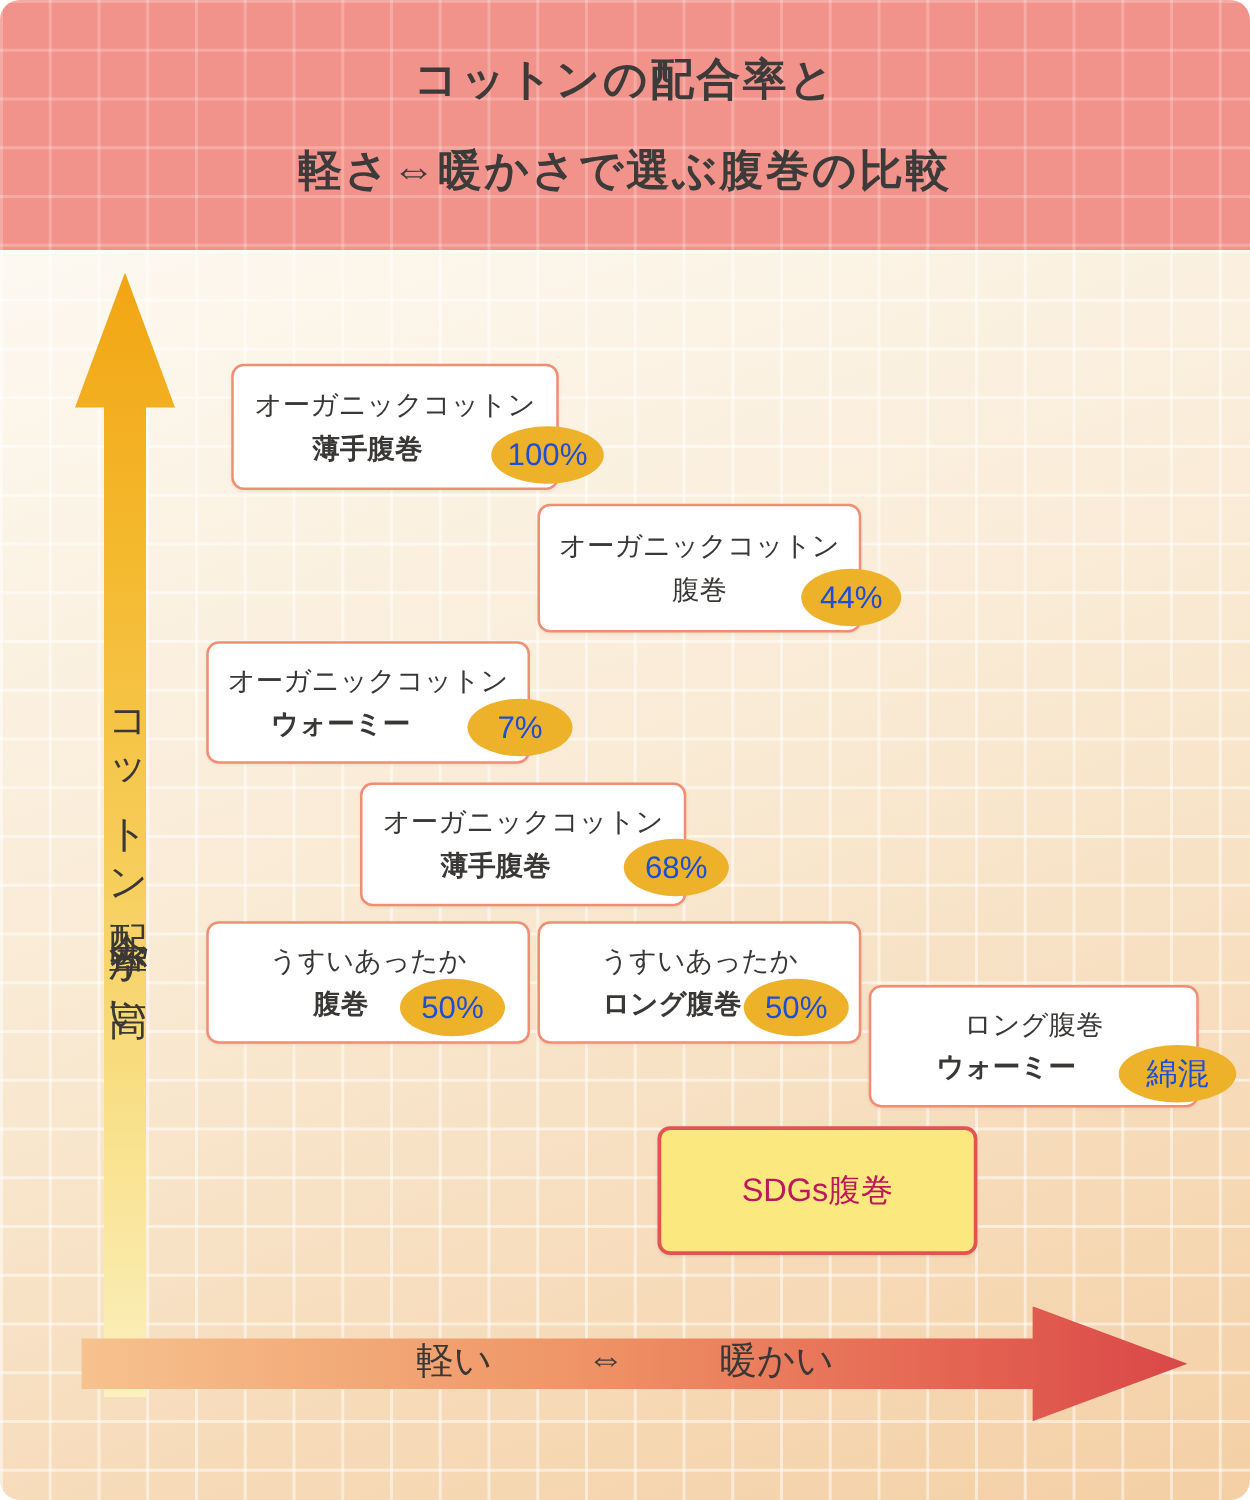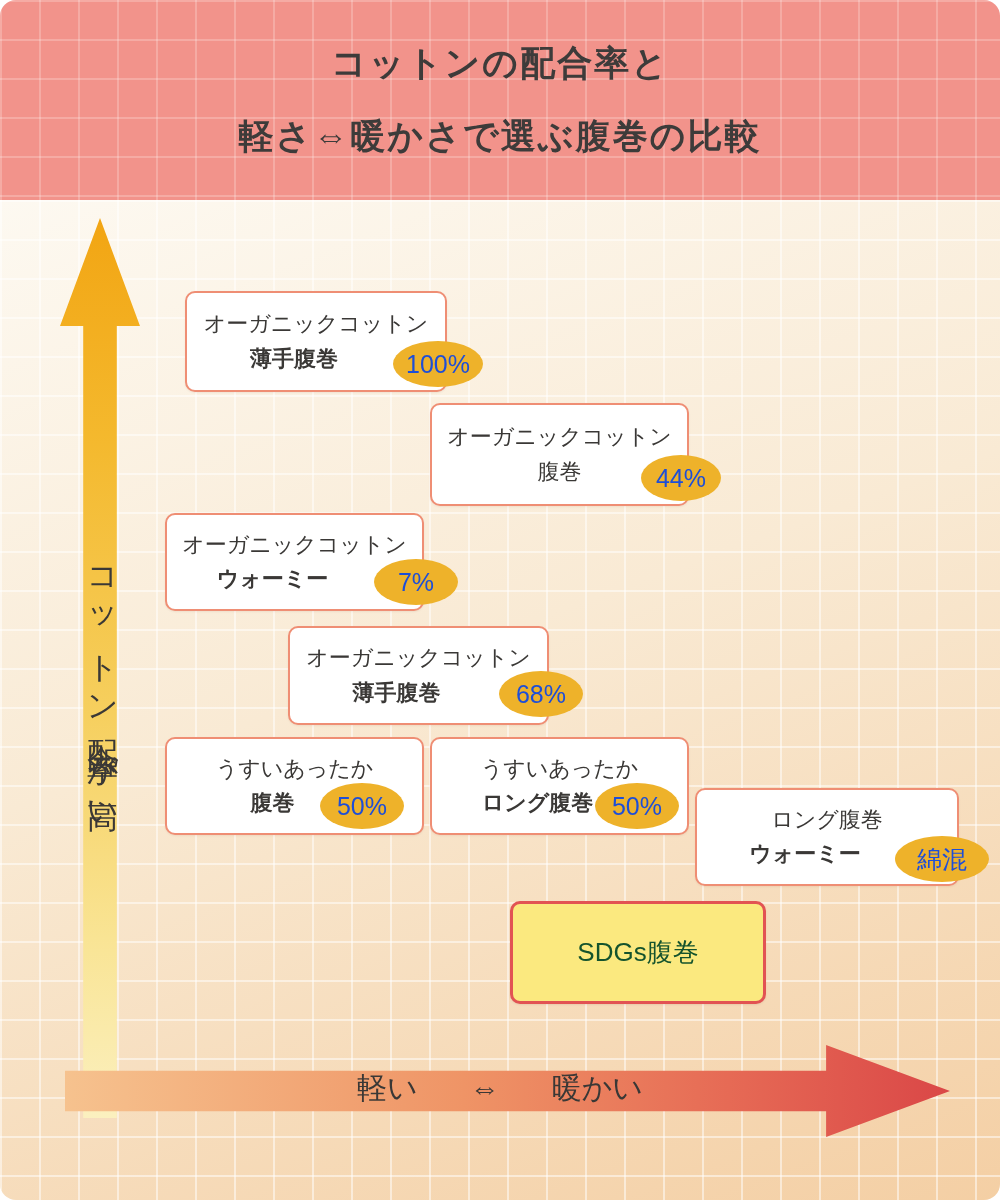--- a/index.html
+++ b/index.html
@@ -41,42 +41,42 @@
     font-size:31px;font-weight:500;letter-spacing:6px;color:#3a3836;
     display:flex;align-items:center;justify-content:center;
   }
   .x-arrow{
     position:absolute;left:65px;top:845px;width:885px;height:92px;
     background:linear-gradient(to right,#f6c28e 0%,#ef9466 45%,#e66a55 75%,#da4747 100%);
     clip-path:polygon(0 28%,86% 28%,86% 0,100% 50%,86% 100%,86% 72%,0 72%);
   }
   .x-labels{
     position:absolute;left:0;top:858px;width:1000px;height:60px;
-    display:flex;align-items:center;justify-content:center;gap:52px;
+    display:flex;align-items:center;justify-content:center;gap:76px;
     font-size:30px;font-weight:500;color:#3a3836;
   }
   
   .pcard{
     position:absolute;background:#ffffff;border:2px solid #ef8e74;border-radius:10px;
     display:flex;flex-direction:column;align-items:center;justify-content:center;
     font-size:22px;line-height:1.55;color:#3a3836;
     box-shadow:0 1px 2px rgba(120,70,40,0.08);
     text-align:center;
   }
   .pcard .l2.shift{transform:translateX(-22px);font-weight:bold;}
   .pbadge{
     position:absolute;height:46px;border-radius:50%;
     background:#eeb22a;color:#1d4ed8;font-weight:normal;font-size:25px;
     display:flex;align-items:center;justify-content:center;
   }
   .sdgs{
-    position:absolute;left:510px;top:701px;width:250px;height:97px;
+    position:absolute;left:526px;top:701px;width:250px;height:97px;
     background:#fbe97f;border:3px solid #e25353;border-radius:10px;
     display:flex;align-items:center;justify-content:center;
-    font-size:26px;font-weight:500;color:#14532d;
+    font-size:26px;font-weight:500;color:#be185d;
     box-shadow:0 1px 2px rgba(120,70,40,0.1);
   }
 </style>
 </head>
 <body>
 
 <div class="page">
 
   <div class="header">
     <div class="title-line">コットンの配合率と</div>

